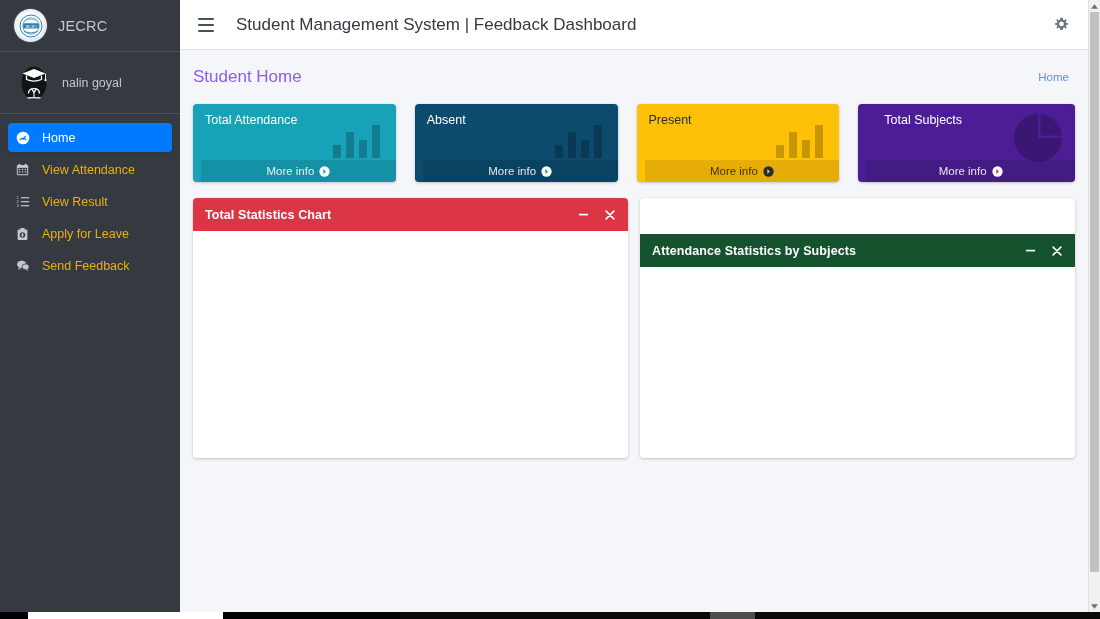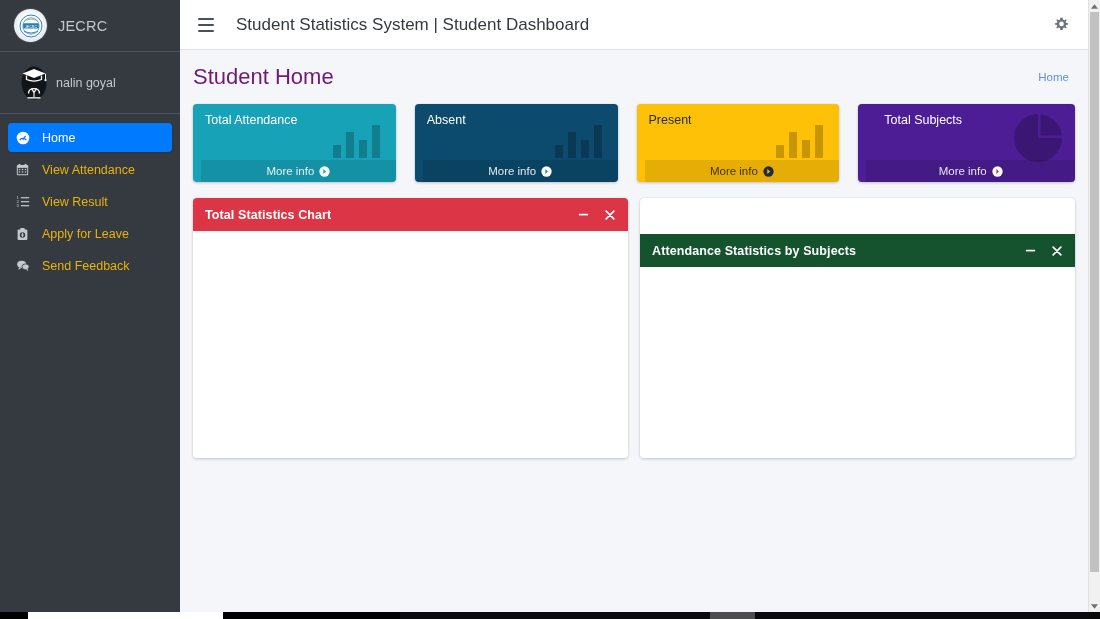--- a/index.html
+++ b/index.html
@@ -62,21 +62,21 @@
     box-sizing: border-box;
   }
   .avatar {
     width: 36px; height: 40px;
     flex: none;
     display: flex; align-items: center; justify-content: center;
   }
   .user-name {
     color: #c2c7d0;
     font-size: 12.5px;
-    margin-left: 4px;
+    margin-left: 10px;
   }
 
   .nav {
     padding: 9px 8px 0 8px;
   }
   .nav-item {
     display: flex;
     align-items: center;
     height: 29px;
     padding: 0 8px;
@@ -143,22 +143,22 @@
   }
 
   .contentheader {
     height: 54px;
     display: flex;
     align-items: center;
     padding: 0 19px 0 13px;
     box-sizing: border-box;
   }
   .page-title {
-    font-size: 22px;
-    color: #701a75;
+    font-size: 17px;
+    color: #8b5cf6;
     font-weight: 400;
   }
   .breadcrumb-spacer { flex: 1 1 auto; }
   .breadcrumb-link {
     color: #5b93f0;
     font-size: 11.5px;
     cursor: pointer;
   }
 
   .content {
@@ -425,21 +425,21 @@
   </div>
 
   <div class="content-wrap">
 
     <div class="topbar">
       <span class="hamburger">
           <i></i>
           <i></i>
           <i></i>
         </span>
-      <span class="topbar-title">Student Statistics System | Student Dashboard</span>
+      <span class="topbar-title">Student Management System | Feedback Dashboard</span>
       <span class="topbar-spacer"></span>
       <span class="gear-btn">
         <svg width="15" height="15" viewBox="0 0 16 16" fill="#6c757d">
           <path d="M8 0.9 L9.3 0.9 L9.7 2.9 L11 3.5 L12.7 2.4 L13.6 3.3 L12.5 5 L13.1 6.3 L15.1 6.7 L15.1 8 L13.1 8.4 L12.5 9.7 L13.6 11.4 L12.7 12.3 L11 11.2 L9.7 11.8 L9.3 13.8 L8 13.8 L6.7 13.8 L6.3 11.8 L5 11.2 L3.3 12.3 L2.4 11.4 L3.5 9.7 L2.9 8.4 L0.9 8 L0.9 6.7 L2.9 6.3 L3.5 5 L2.4 3.3 L3.3 2.4 L5 3.5 L6.3 2.9 L6.7 0.9 Z"></path>
           <circle cx="8" cy="7.35" r="2.5" fill="#ffffff"></circle>
         </svg>
       </span>
     </div>
 
     <div class="contentheader">

